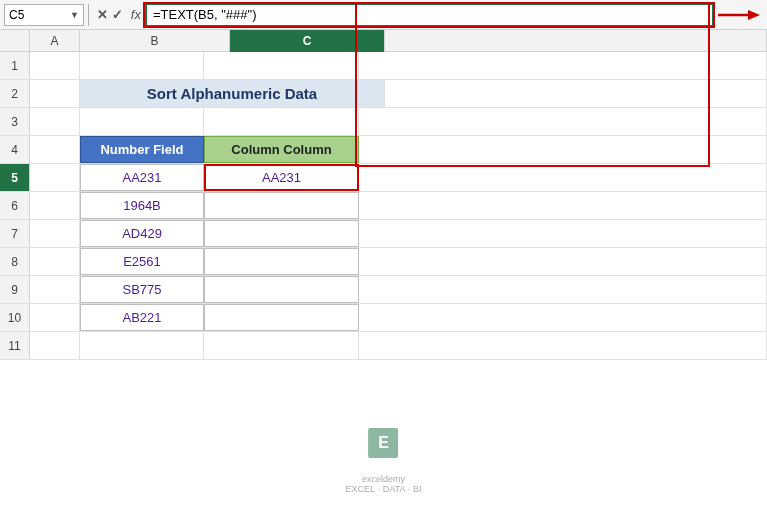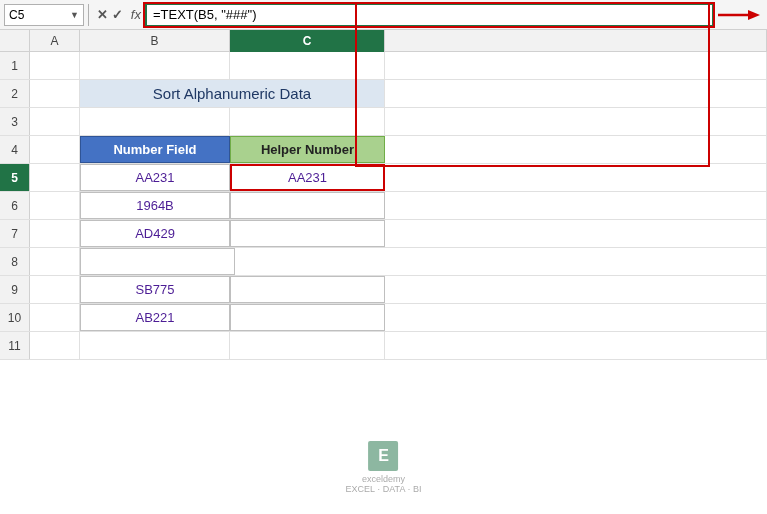--- a/index.html
+++ b/index.html
@@ -130,21 +130,21 @@
     }
     .cell {
       display: flex;
       align-items: center;
       justify-content: center;
       border-right: 1px solid #e0e0e0;
       font-size: 13px;
       color: #4c1d95;
     }
     .cell-a { width: 50px; }
-    .cell-b { width: 150px; }
+    .cell-b { width: 124px; }
     .cell-c { width: 155px; }
     .cell-rest { flex: 1; }
 
     
     .title-cell {
       font-size: 15px;
       font-weight: bold;
       color: #1f3864;
       background: #dce6f1;
     }
@@ -218,21 +218,21 @@
     }
     .watermark-icon span {
       color: #fff;
       font-size: 16px;
       font-weight: bold;
     }
     .watermark-text {
       font-size: 9px;
       color: #555;
       text-align: center;
-      margin-top: 3px;
+      margin-top: 16px;
     }
   </style>
 </head>
 <body>
 
 <div class="formula-bar">
   <div class="cell-name-box">
     <span>C5</span>
     <span class="cell-name-dropdown">▼</span>
   </div>
@@ -270,37 +270,37 @@
     <div class="row-header">1</div>
     <div class="cell cell-a"></div>
     <div class="cell cell-b"></div>
     <div class="cell cell-c"></div>
     <div class="cell cell-rest"></div>
   </div>
 
   <div class="sheet-row">
     <div class="row-header">2</div>
     <div class="cell cell-a"></div>
-    <div class="cell merged-title title-cell" style="font-size:15px;font-weight:normal;color:#1f3864;">Sort Alphanumeric Data</div>
+    <div class="cell merged-title title-cell" style="font-size:15px;font-weight:bold;color:#1f3864;">Sort Alphanumeric Data</div>
     <div class="cell cell-rest"></div>
   </div>
 
   <div class="sheet-row">
     <div class="row-header">3</div>
     <div class="cell cell-a"></div>
     <div class="cell cell-b"></div>
     <div class="cell cell-c"></div>
     <div class="cell cell-rest"></div>
   </div>
 
   <div class="sheet-row">
     <div class="row-header">4</div>
     <div class="cell cell-a"></div>
     <div class="cell cell-b header-cell-b">Number Field</div>
-    <div class="cell cell-c header-cell-c">Helper Number</div>
+    <div class="cell cell-c header-cell-c">Column Column</div>
     <div class="cell cell-rest"></div>
   </div>
 
   <div class="sheet-row">
     <div class="row-header active-row">5</div>
     <div class="cell cell-a"></div>
     <div class="cell cell-b data-cell-b">AA231</div>
     <div class="cell cell-c data-cell-c active-cell red-box-cell" style="position:relative;">AA231</div>
     <div class="cell cell-rest"></div>
   </div>
@@ -317,20 +317,21 @@
     <div class="row-header">7</div>
     <div class="cell cell-a"></div>
     <div class="cell cell-b data-cell-b">AD429</div>
     <div class="cell cell-c data-cell-c"></div>
     <div class="cell cell-rest"></div>
   </div>
 
   <div class="sheet-row">
     <div class="row-header">8</div>
     <div class="cell cell-a"></div>
+    <div class="cell cell-b data-cell-b">E2561</div>
     <div class="cell cell-c data-cell-c"></div>
     <div class="cell cell-rest"></div>
   </div>
 
   <div class="sheet-row">
     <div class="row-header">9</div>
     <div class="cell cell-a"></div>
     <div class="cell cell-b data-cell-b">SB775</div>
     <div class="cell cell-c data-cell-c"></div>
     <div class="cell cell-rest"></div>

